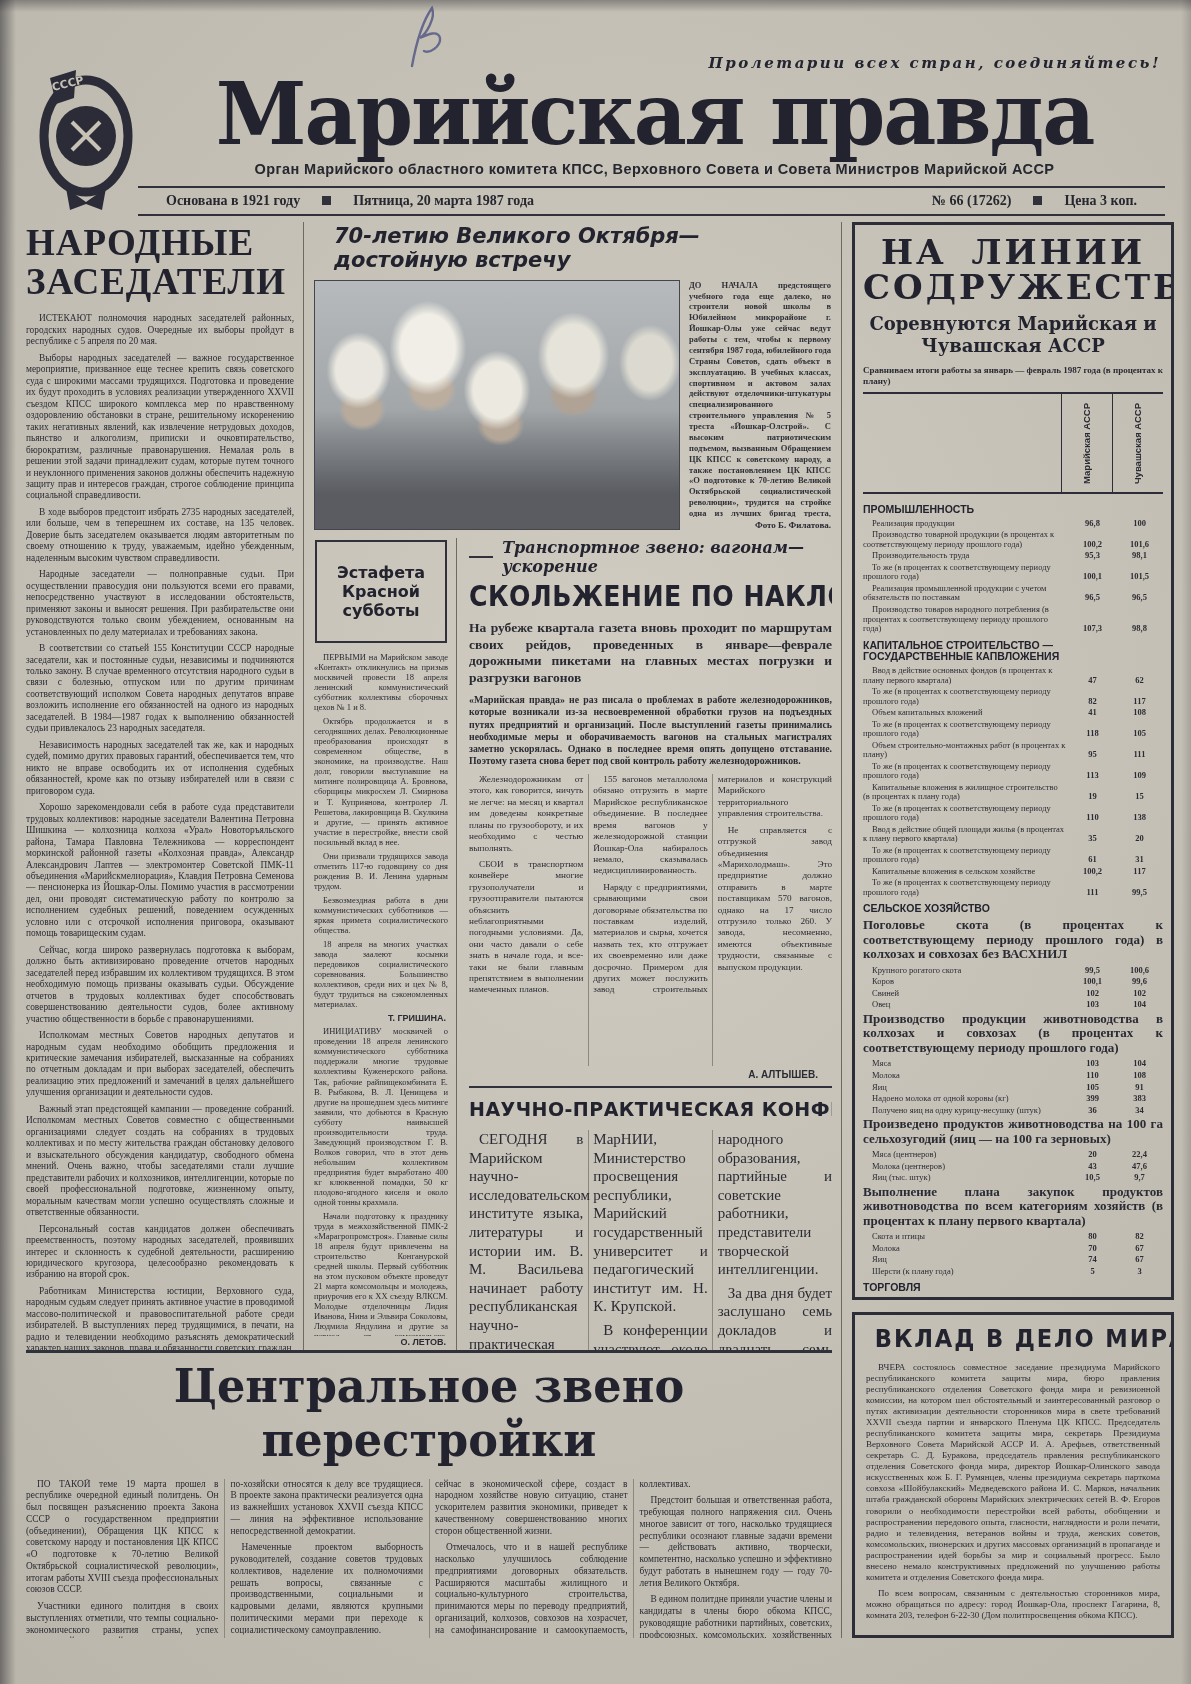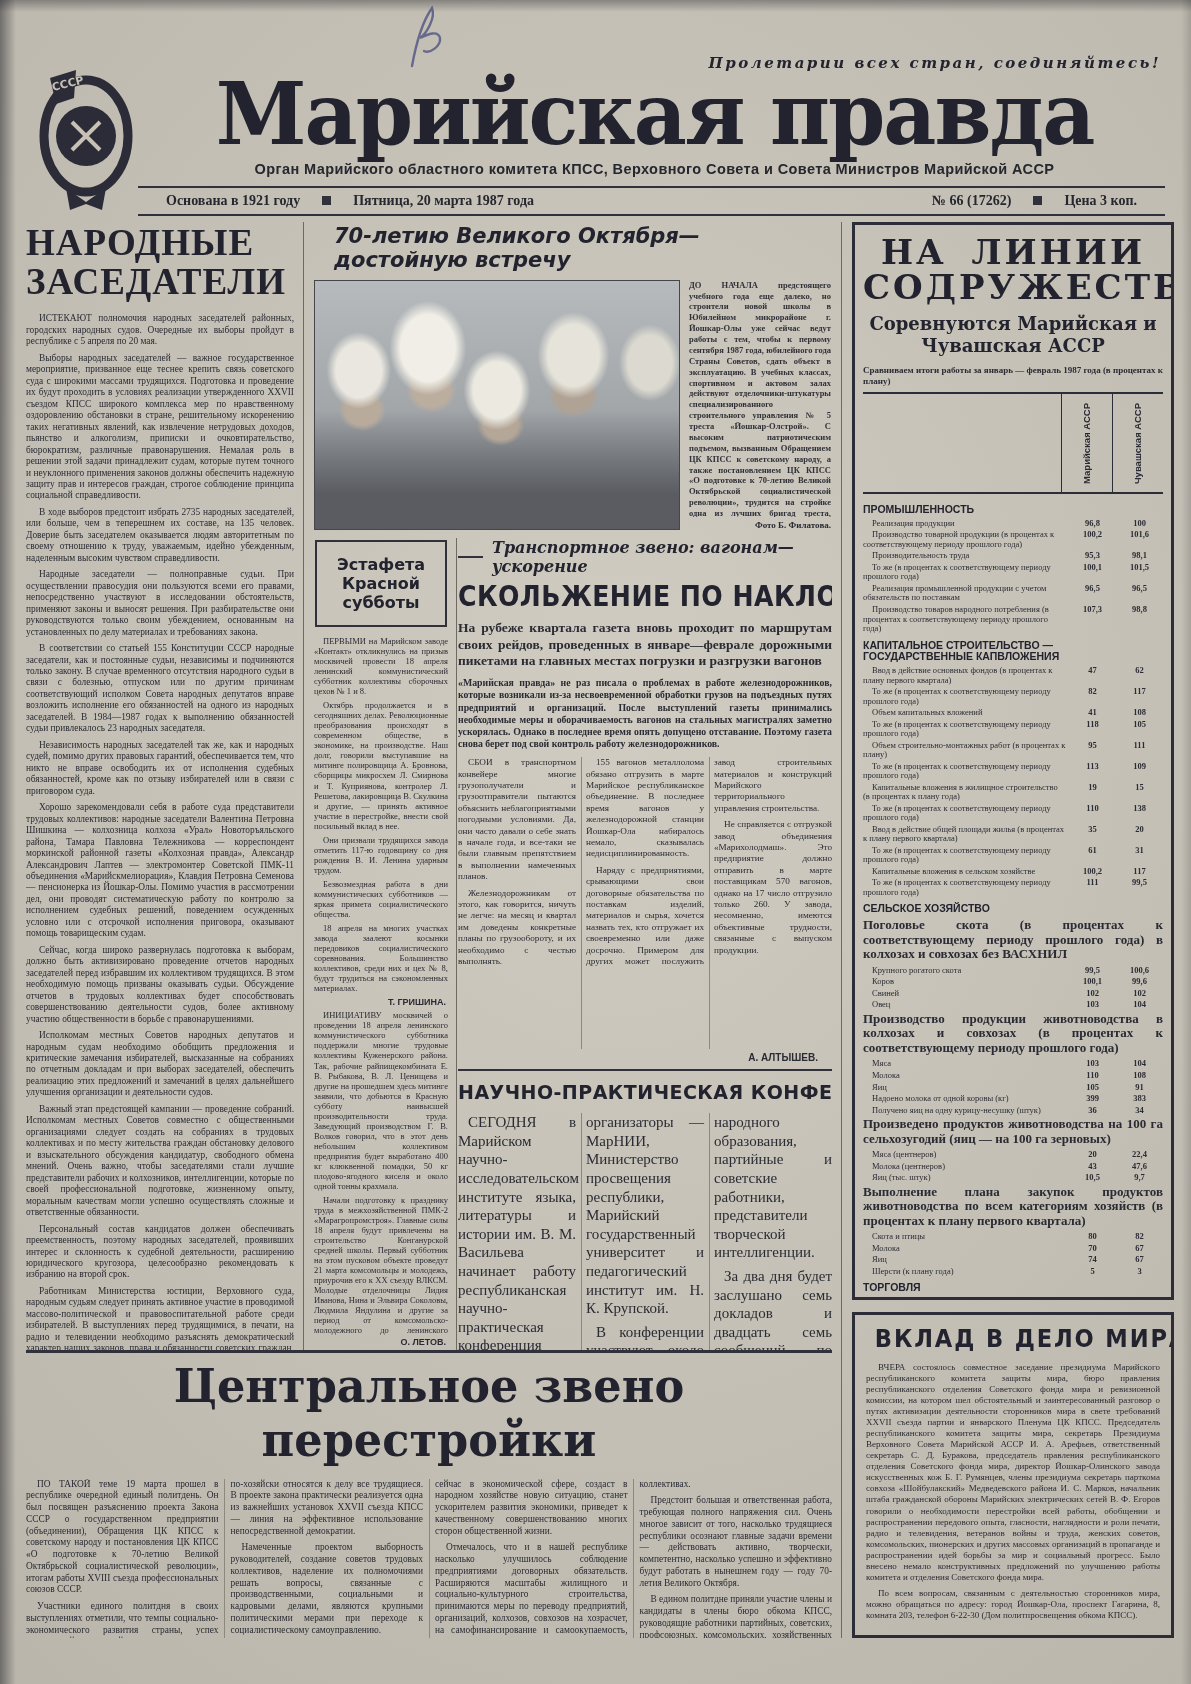--- a/index.html
+++ b/index.html
@@ -59,26 +59,26 @@
       radial-gradient(36px 32px at 32% 44%, #bcae9f 0 50%, rgba(0,0,0,0) 70%),
       radial-gradient(34px 30px at 51% 58%, #b5a798 0 50%, rgba(0,0,0,0) 70%),
       radial-gradient(36px 32px at 71% 46%, #b0a294 0 50%, rgba(0,0,0,0) 70%),
       linear-gradient(180deg, rgba(0,0,0,0) 52%, #5a5c61 86%),
       linear-gradient(180deg,#b6babd,#8f9497);}
   .photo-caption{width:142px;margin-left:9px;display:flex;flex-direction:column;overflow:hidden;}
   .caption-text{flex:1;overflow:hidden;font-size:8.5px;line-height:1.28;text-align:justify;font-weight:bold;color:#303139;}
   .photo-credit{text-align:right;font-size:9px;font-weight:bold;margin-top:3px;flex:none;}
   .mid-lower{display:flex;flex:1;overflow:hidden;}
   .est-col{width:134px;flex:none;padding-right:8px;display:flex;flex-direction:column;overflow:hidden;}
-  .est-box{border:2px solid #30313b;padding:13px 3px;text-align:center;font-family:"DejaVu Sans",sans-serif;
+  .est-box{border:2px solid #30313b;padding:21px 3px;text-align:center;font-family:"DejaVu Sans",sans-serif;
     font-weight:bold;font-size:16px;line-height:1.2;color:#22232e;margin:2px 1px 9px;flex:none;}
   .est-body{flex:1;overflow:hidden;font-size:8.5px;line-height:1.18;text-align:justify;}
   .est-body p{margin:0 0 4px;text-indent:9px;}
   .sig{text-align:right;font-family:"Liberation Sans",sans-serif;font-weight:bold;font-size:9px;margin:1px 2px 3px 0;}
-  .mid-right{flex:1;border-left:1px solid #6f6a5f;padding-left:1px;display:flex;flex-direction:column;overflow:hidden;justify-content:space-between;}
+  .mid-right{flex:1;border-left:1px solid #6f6a5f;padding-left:12px;display:flex;flex-direction:column;overflow:hidden;justify-content:space-between;}
   .kicker{display:flex;align-items:center;font-family:"DejaVu Serif",serif;font-weight:bold;
     font-style:italic;font-size:16px;color:#23242f;margin-bottom:5px;}
   .kicker .line{border-top:2px solid #30313b;}
   .kicker .l1{width:30px;margin-right:9px;}
   .kicker .l2{flex:1;margin-left:9px;}
   .sk-title{font-family:"DejaVu Sans",sans-serif;font-weight:bold;font-size:28px;line-height:1;
     letter-spacing:.5px;color:#22232e;white-space:nowrap;transform:scaleX(.9);transform-origin:left;
     margin:2px 0 9px;flex:none;}
   .sk-lede{font-weight:bold;font-size:13.5px;line-height:1.25;text-align:justify;margin:0 0 7px;flex:none;}
   .sk-intro{font-weight:bold;font-size:9.8px;line-height:1.24;text-align:justify;margin:0 0 7px;flex:none;}
@@ -108,21 +108,21 @@
     color:#23242f;margin:0 0 8px;flex:none;}
   .nl-intro{font-weight:bold;font-size:9px;line-height:1.25;text-align:justify;margin:0 0 5px;flex:none;}
   .t-head{display:flex;border-top:2px solid #2c2d37;border-bottom:2px solid #2c2d37;height:98px;flex:none;}
   .t-head .sp{flex:1;}
   .t-colh{width:50px;flex:none;border-left:1px solid #2c2d37;display:flex;align-items:center;justify-content:center;}
   .t-colh span{writing-mode:vertical-rl;transform:rotate(180deg);font-family:"Liberation Sans",sans-serif;
     font-weight:bold;font-size:9.5px;line-height:1.1;text-align:center;}
   .t-table{flex:1;overflow:hidden;font-size:8.5px;line-height:1.12;margin-top:4px;}
   .t-sec{font-family:"Liberation Sans",sans-serif;font-weight:bold;font-size:10.5px;margin:6px 0 3px;color:#22232e;}
   .t-note{font-weight:bold;font-size:13px;text-align:justify;margin:2px 0 4px;}
-  .t-row{display:flex;margin-bottom:2px;}
+  .t-row{display:flex;align-items:flex-end;margin-bottom:2px;}
   .t-label{flex:1;text-indent:9px;padding-right:3px;}
   .t-val{width:47px;flex:none;text-align:center;font-weight:bold;}
   .vk-box{border:3px solid #2c2d37;padding:8px 11px;flex:1;box-sizing:border-box;display:flex;flex-direction:column;overflow:hidden;}
   .vk-title{font-family:"DejaVu Sans",sans-serif;font-weight:bold;font-size:24px;letter-spacing:2px;text-align:center;
     color:#22232e;white-space:nowrap;transform:scaleX(.94);margin:2px 0 9px;flex:none;}
   .vk-body{flex:1;overflow:hidden;font-size:9px;line-height:1.23;text-align:justify;}
   .vk-body p{margin:0 0 5px;text-indent:12px;}
 </style>
 </head>
 <body>
@@ -221,22 +221,22 @@
               <div class="mid-right">
                 <div class="kicker">
                   <span class="line l1"></span>
                   <span>Транспортное звено: вагонам—ускорение</span>
                   <span class="line l2"></span>
                 </div>
                 <div class="sk-title">СКОЛЬЖЕНИЕ ПО НАКЛОННОЙ</div>
                 <div class="sk-lede">На рубеже квартала газета вновь проходит по маршрутам своих рейдов, проведенных в январе—феврале дорожными пикетами на главных местах погрузки и разгрузки вагонов</div>
                 <div class="sk-intro">«Марийская правда» не раз писала о проблемах в работе железнодорожников, которые возникали из-за несвоевременной обработки грузов на подъездных путях предприятий и организаций. После выступлений газеты принимались необходимые меры и оборачиваемость вагонов на стальных магистралях заметно ускорялась. Однако в последнее время опять допущено отставание. Поэтому газета снова берет под свой контроль работу железнодорожников.</div>
                 <div class="sk-body">
+                    <p>Железнодорожникам от этого, как говорится, ничуть не легче: на месяц и квартал им доведены конкретные планы по грузообороту, и их необходимо с честью выполнять.</p>
                     <p>СБОИ в транспортном конвейере многие грузополучатели и грузоотправители пытаются объяснить неблагоприятными погодными условиями. Да, они часто давали о себе знать в начале года, и все-таки не были главным препятствием в выполнении намеченных планов.</p>
-                    <p>Железнодорожникам от этого, как говорится, ничуть не легче: на месяц и квартал им доведены конкретные планы по грузообороту, и их необходимо с честью выполнять.</p>
                     <p>155 вагонов металлолома обязано отгрузить в марте Марийское республиканское объединение. В последнее время вагонов у железнодорожной станции Йошкар-Ола набиралось немало, сказывалась недисциплинированность.</p>
                     <p>Наряду с предприятиями, срывающими свои договорные обязательства по поставкам изделий, материалов и сырья, хочется назвать тех, кто отгружает их своевременно или даже досрочно. Примером для других может послужить завод строительных материалов и конструкций Марийского территориального управления строительства.</p>
                     <p>Не справляется с отгрузкой завод объединения «Марихолодмаш». Это предприятие должно отправить в марте поставщикам 570 вагонов, однако на 17 число отгрузило только 260. У завода, несомненно, имеются объективные трудности, связанные с выпуском продукции.</p>
                   </div>
                 <div class="sk-sig">А. АЛТЫШЕВ.</div>
                 <div class="hrule"></div>
                 <div class="konf-title">НАУЧНО-ПРАКТИЧЕСКАЯ КОНФЕРЕНЦИЯ</div>
                 <div class="konf-body">
                     <p>СЕГОДНЯ в Марийском научно-исследовательском институте языка, литературы и истории им. В. М. Васильева начинает работу республиканская научно-практическая конференция «Актуальные проблемы развития, изучения и преподавания марийского языка и литературы в условиях марийско-русского двуязычия». Ее организаторы — МарНИИ, Министерство просвещения республики, Марийский государственный университет и педагогический институт им. Н. К. Крупской.</p>
                     <p>В конференции участвуют около пятисот человек. Это преподаватели высших учебных заведений и школ, работники МарНИИ и института усовершенствования учителей, районных отделов народного образования, партийные и советские работники, представители творческой интеллигенции.</p>

